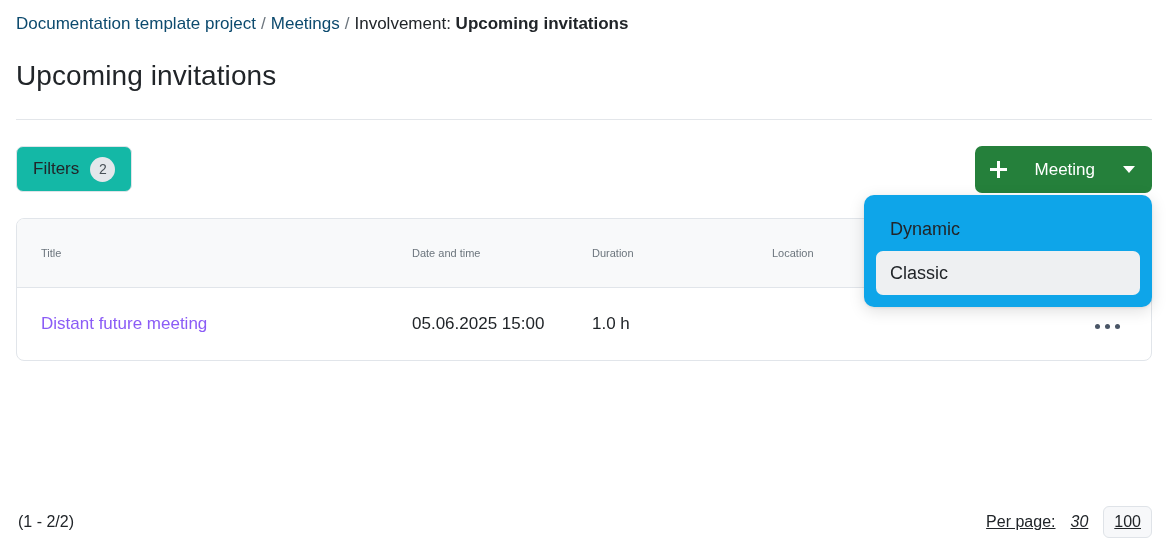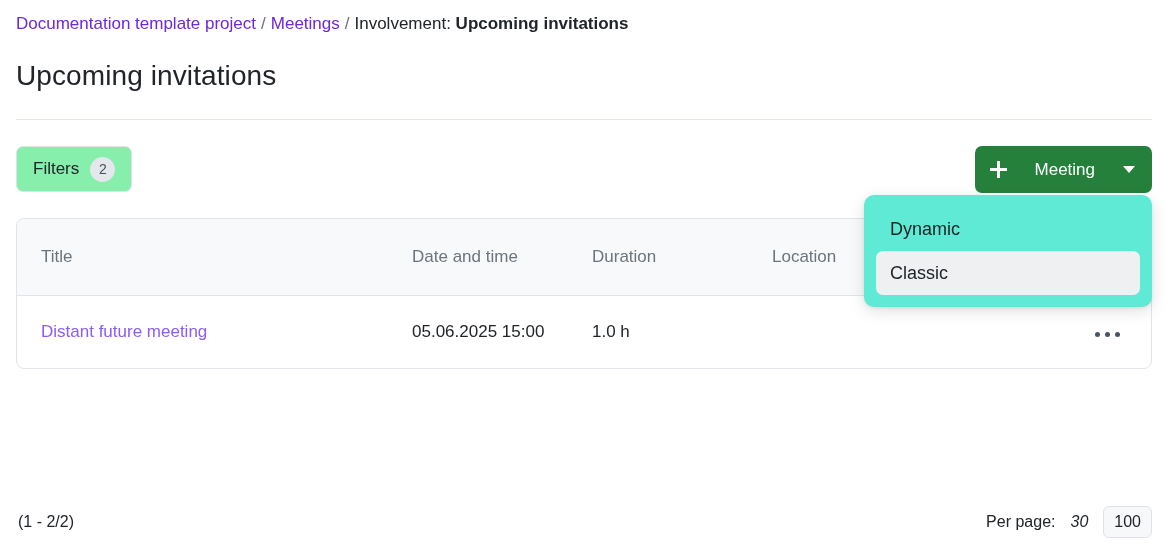--- a/index.html
+++ b/index.html
@@ -11,21 +11,21 @@
     -webkit-font-smoothing: antialiased;
   }
   .page { position: relative; width: 1168px; height: 558px; overflow: hidden; }
 
   
   .breadcrumb {
     position: absolute; left: 16px; top: 12px;
     font-size: 17px; color: #212529; line-height: 24px;
     white-space: nowrap;
   }
-  .crumb-link { color: #6d28d9; text-decoration: none; }
+  .crumb-link { color: #0c4a6e; text-decoration: none; }
   .crumb-sep { color: #6c757d; margin: 0 5px; }
   .crumb-plain { color: #212529; margin-top: 19px; }
   .crumb-current { color: #212529; font-weight: bold; }
 
   
   .page-title {
     position: absolute; left: 16px; top: 58px;
     font-size: 28px; font-weight: normal; color: #212529;
     margin: 0; line-height: 36px; letter-spacing: .1px;
   }
@@ -34,21 +34,21 @@
   .divider {
     position: absolute; left: 16px; top: 119px;
     width: 1136px; height: 1px; background: #e3e6ea;
   }
 
   
   .filters-btn {
     position: absolute; left: 16px; top: 146px;
     height: 46px; padding: 12px 16px;
     display: flex; align-items: center; gap: 11px;
-    background: #86efac; border: 1px solid #dfe3e8; border-radius: 7px;
+    background: #14b8a6; border: 1px solid #dfe3e8; border-radius: 7px;
     font-size: 17px; color: #212529; cursor: pointer;
   }
   .filters-badge {
     display: inline-flex; align-items: center; justify-content: center;
     min-width: 25px; height: 25px; padding: 0 7px;
     border-radius: 14px; background: #e4e7eb; color: #495057;
     font-size: 14px; line-height: 1;
   }
 
   .meeting-btn {
@@ -67,42 +67,42 @@
   .plus-icon::after { top: 0; left: 7px; height: 17px; width: 3px; }
   .caret-icon {
     width: 0; height: 0; display: inline-block;
     border-left: 6px solid transparent; border-right: 6px solid transparent;
     border-top: 7px solid #ffffff;
   }
 
   
   .dropdown {
     position: absolute; left: 864px; top: 195px; width: 288px;
-    background: #5eead4; border-radius: 10px;
+    background: #0ea5e9; border-radius: 10px;
     box-shadow: 0 4px 16px rgba(0,0,0,.13), 0 1px 3px rgba(0,0,0,.07);
     padding: 12px; z-index: 30;
   }
   .dropdown-item {
     height: 44px; display: flex; align-items: center;
     padding: 0 14px; border-radius: 7px;
     font-size: 18px; color: #212529; cursor: pointer;
   }
   .dropdown-item.active { background: #eef0f2; }
 
   
   .table-wrap {
     position: absolute; left: 16px; top: 218px; width: 1136px;
     border: 1px solid #e1e5ea; border-radius: 8px; overflow: hidden;
     background: #ffffff;
   }
   table { width: 100%; border-collapse: collapse; table-layout: fixed; }
   thead tr { background: #f8f9fa; }
   thead th {
     text-align: left; font-weight: normal; color: #6c757d;
-    font-size: 17px; padding: 28px 0 28px 0; border-bottom: 1px solid #e1e5ea;
+    font-size: 11px; padding: 28px 0 28px 0; border-bottom: 1px solid #e1e5ea;
   }
   tbody td {
     font-size: 17px; color: #212529; padding: 26px 0; vertical-align: middle;
     border-bottom: 1px solid #e9ecef;
   }
   tbody tr:last-child td { border-bottom: none; }
   .col-title   { width: 395px; padding-left: 24px !important; }
   .col-date    { width: 180px; }
   .col-dur     { width: 180px; }
   .col-loc     { width: 290px; }
@@ -116,21 +116,21 @@
   }
 
   
   .footer-left {
     position: absolute; left: 18px; top: 513px;
     font-size: 16px; color: #212529; text-align: center;
   }
   .footer-right {
     position: absolute; right: 16px; top: 506px;
     display: flex; align-items: center; gap: 15px;
-    font-size: 16px; color: #212529;
+    font-size: 16px; color: #212529; text-decoration: underline;
   }
   .perpage-label { color: #212529; }
   .perpage-opt {
     color: #212529; font-style: italic; cursor: pointer; text-decoration: none;
   }
   .perpage-opt.current {
     font-style: normal; background: #f7f8fa;
     border: 1px solid #dfe3e8; border-radius: 6px;
     padding: 6px 10px; cursor: default;
   }

